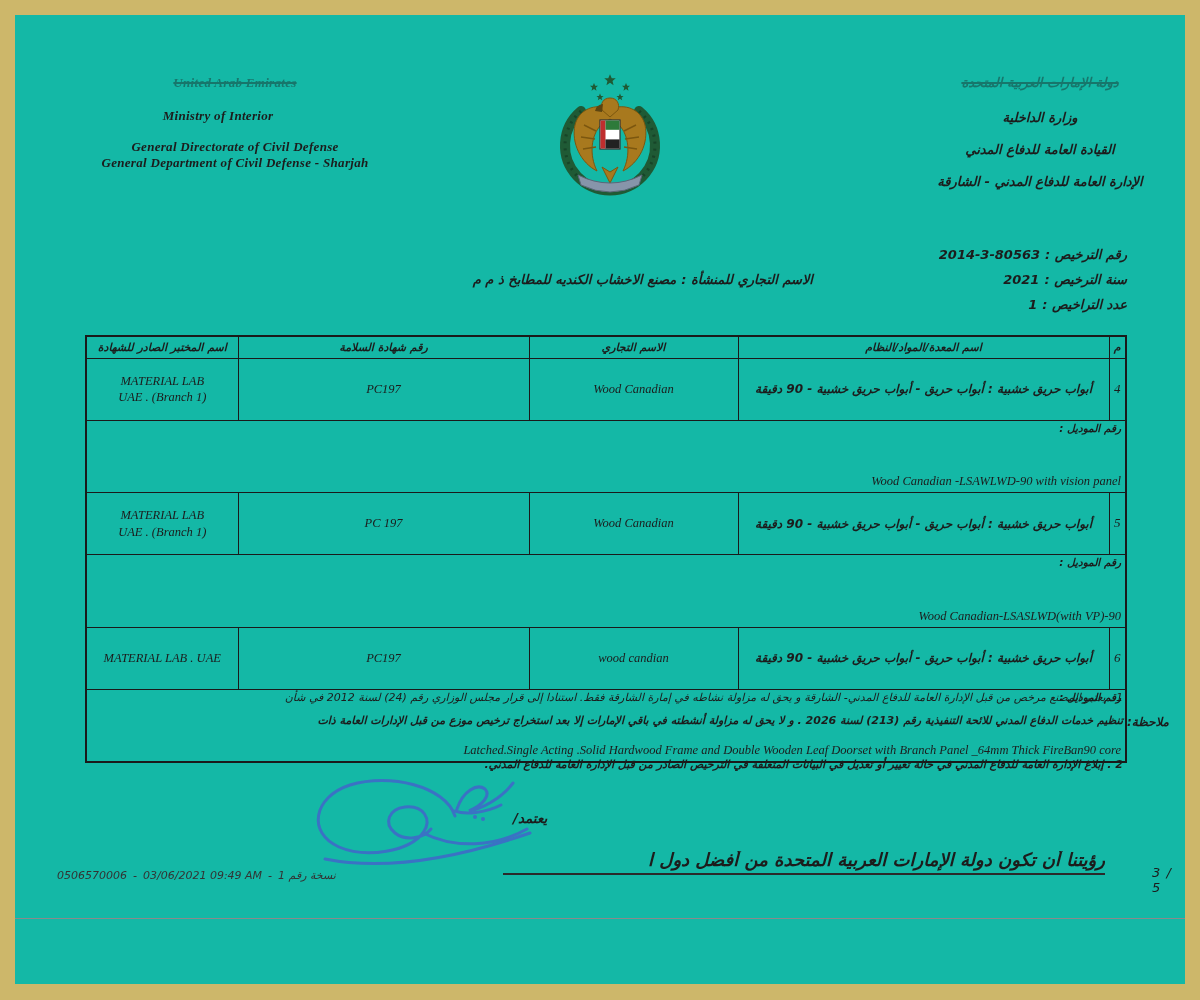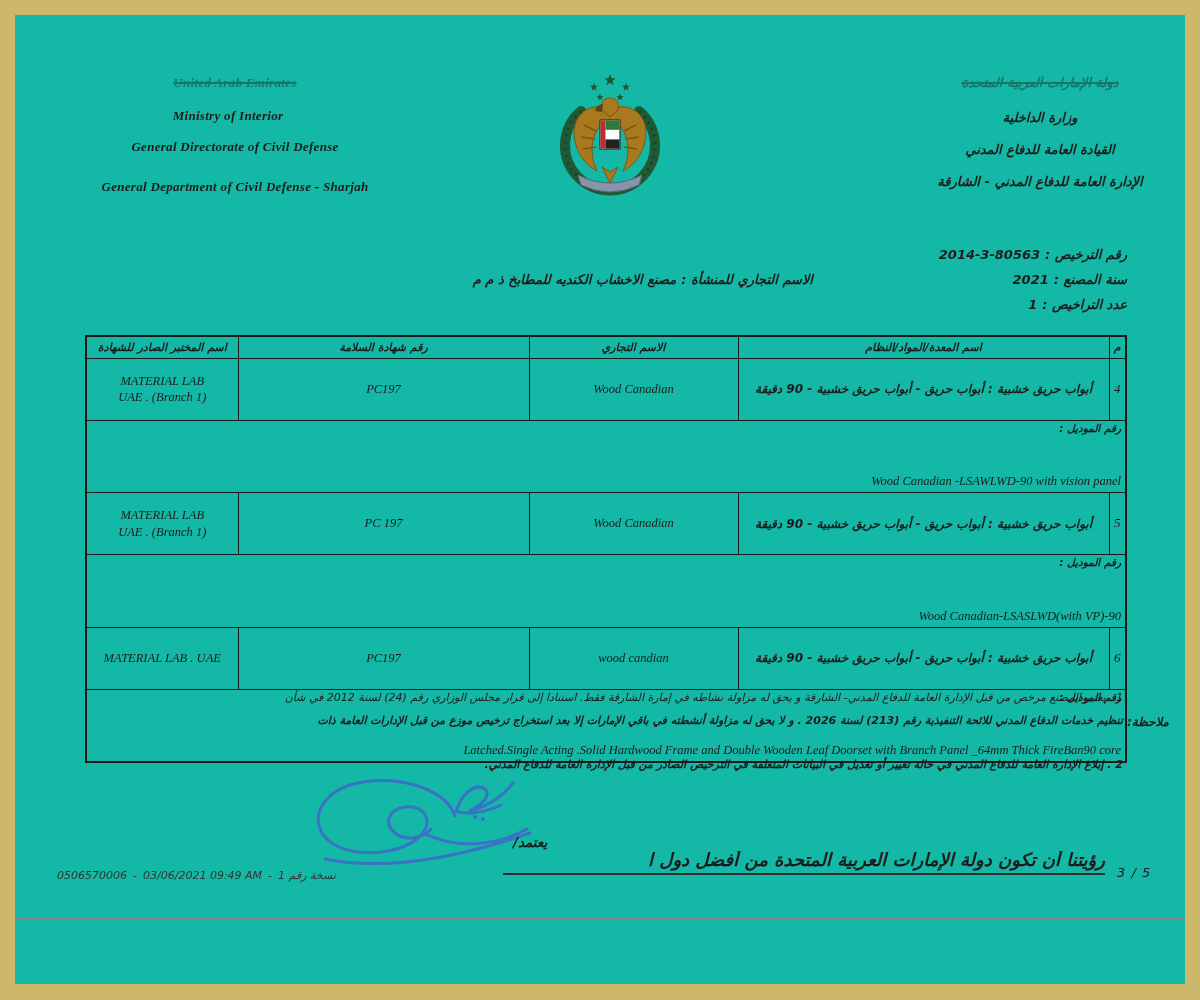--- a/index.html
+++ b/index.html
@@ -36,42 +36,42 @@
   tr.model-row td{height:34px;padding:2px 4px 3px;vertical-align:top;}
   .model-label{font-size:10.5px;font-weight:bold;text-align:right;line-height:1.1;}
   .model-text{font-family:"Liberation Serif","DejaVu Serif",serif;font-size:12.5px;text-align:right;direction:ltr;line-height:1.2;margin-top:40px;}
 
   
   .note-line{position:absolute;right:62px;width:1046px;direction:rtl;text-align:right;font-size:11px;line-height:1.35;white-space:nowrap;}
   .bold{font-weight:bold;}
   .notes-label{position:absolute;right:16px;top:700px;font-size:12px;font-weight:bold;direction:rtl;}
 
   
-  .approve{position:absolute;left:498px;top:795px;font-size:13.5px;font-weight:bold;direction:rtl;margin-top:24px;}
+  .approve{position:absolute;left:498px;top:795px;font-size:13.5px;font-weight:bold;direction:rtl;}
   .vision-wrap{position:absolute;left:488px;top:836px;width:602px;height:24px;overflow:hidden;border-bottom:2px solid #2a2a2a;}
   .vision-text{position:absolute;right:0;bottom:3px;white-space:nowrap;direction:rtl;font-size:18px;font-weight:bold;}
   .copyline{position:absolute;left:42px;top:854px;display:flex;direction:rtl;gap:6px;font-size:11px;color:#333;}
   .copyline .dt{direction:ltr;unicode-bidi:isolate;}
-  .pagenum{position:absolute;left:1102px;top:850px;font-size:13px;letter-spacing:1px;font-family:"DejaVu Sans",sans-serif;}
+  .pagenum{position:absolute;left:1137px;top:850px;font-size:13px;letter-spacing:1px;font-family:"DejaVu Sans",sans-serif;}
   .divider{position:absolute;left:0;top:903px;width:1170px;height:1px;background:#8a8a8a;}
 
   .emblem{position:absolute;left:535px;top:58px;}
   .signature{position:absolute;left:290px;top:756px;color:var(--signature_blue);}
 </style>
 </head>
 <body>
 
 <div class="frame">
   <div class="page">
 
     <div class="hdr-en">
       <div class="hdr-line faded" style="left:35px;top:60px;">United Arab Emirates</div>
-      <div class="hdr-line" style="left:28px;top:93px;">Ministry of Interior</div>
+      <div class="hdr-line" style="left:18px;top:93px;">Ministry of Interior</div>
       <div class="hdr-line" style="left:35px;top:124px;">General Directorate of Civil Defense</div>
-      <div class="hdr-line" style="left:35px;top:164px;">General Department of Civil Defense - Sharjah</div>
+      <div class="hdr-line" style="left:35px;top:140px;">General Department of Civil Defense - Sharjah</div>
     </div>
 
     <svg class="emblem" width="120" height="128" viewBox="0 0 120 128" aria-hidden="true">
       <defs>
         <path id="star" d="M0,-5 L1.5,-1.6 5,-1.6 2.2,0.9 3.1,4.6 0,2.4 -3.1,4.6 -2.2,0.9 -5,-1.6 -1.5,-1.6 Z" fill="#1f5a35"></path>
       </defs>
       <use href="#star" transform="translate(44,14) scale(0.8)"></use>
       <use href="#star" transform="translate(60,7) scale(1.15)"></use>
       <use href="#star" transform="translate(76,14) scale(0.8)"></use>
       <use href="#star" transform="translate(50,24) scale(0.7)"></use>
@@ -97,21 +97,21 @@
       <div class="hdr-line" style="left:840px;top:95px;">وزارة الداخلية</div>
       <div class="hdr-line" style="left:840px;top:127px;">القيادة العامة للدفاع المدني</div>
       <div class="hdr-line" style="left:840px;top:159px;">الإدارة العامة للدفاع المدني - الشارقة</div>
     </div>
 
     <div class="lic" style="right:58px;top:232px;">
       <span>رقم الترخيص :</span>
       <span class="val">2014-3-80563</span>
     </div>
     <div class="lic" style="right:58px;top:257px;">
-      <span>سنة المصنع :</span>
+      <span>سنة الترخيص :</span>
       <span class="val">2021</span>
     </div>
     <div class="lic" style="right:372px;top:257px;">
       <span>الاسم التجاري للمنشأة :</span>
       <span>مصنع الاخشاب الكنديه للمطابخ ذ م م</span>
     </div>
     <div class="lic" style="right:58px;top:282px;">
       <span>عدد التراخيص :</span>
       <span class="val">1</span>
     </div>

